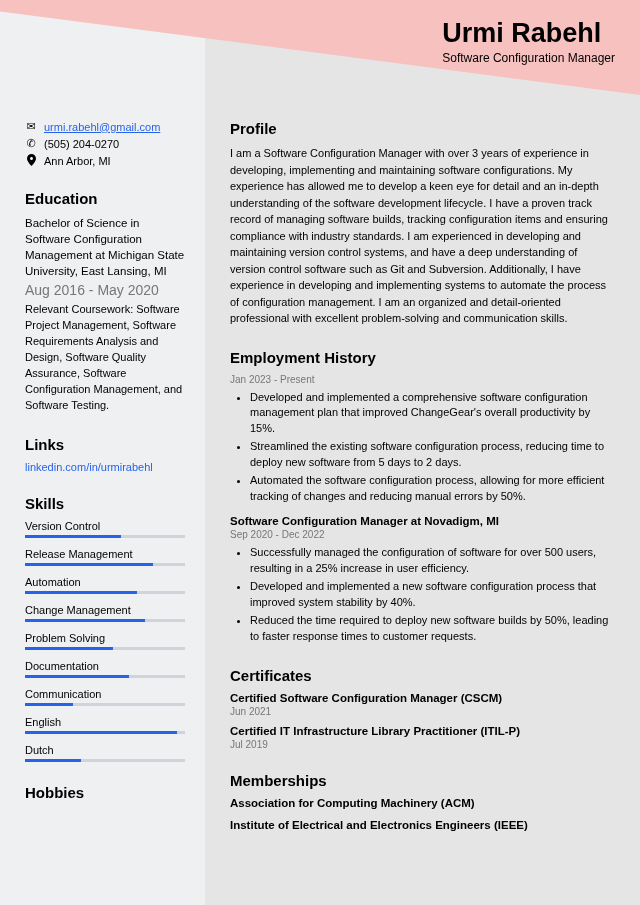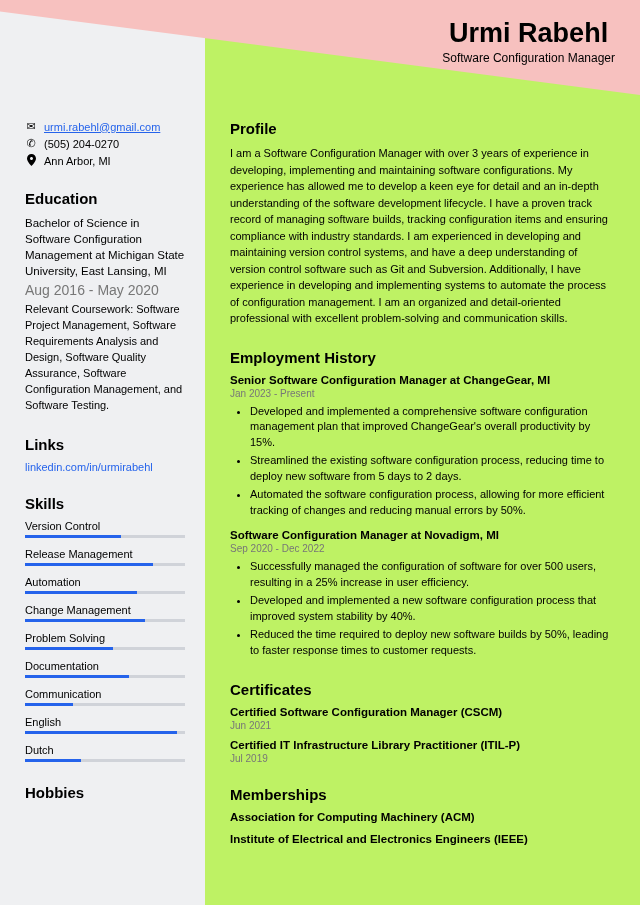--- a/index.html
+++ b/index.html
@@ -19,21 +19,21 @@
       width: 100%;
       height: 95px;
       background: #f7c1bf;
       clip-path: polygon(0 0, 100% 0, 100% 100%, 0 12%);
       z-index: 1;
     }
     .header-content {
       position: absolute;
       top: 18px;
       right: 25px;
-      text-align: center;
+      text-align: left;
       z-index: 2;
     }
     .name {
       font-size: 27px;
       font-weight: 700;
       color: #000;
       margin-bottom: 2px;
     }
     .title {
       font-size: 12px;
@@ -45,21 +45,21 @@
       height: 100%;
     }
     .sidebar {
       width: 205px;
       background: #eff0f2;
       padding: 120px 20px 20px 25px;
       flex-shrink: 0;
     }
     .main {
       flex: 1;
-      background: #bef264;
+      background: #e5e5e5;
       padding: 120px 25px 20px 25px;
     }
     .contact-item {
       font-size: 11px;
       margin-bottom: 4px;
       display: flex;
       align-items: center;
       gap: 7px;
     }
     .contact-item a {
@@ -268,21 +268,20 @@
     <h2 class="section-heading">Hobbies</h2>
   </aside>
 
   <main class="main">
     <h2 class="section-heading" style="margin-top:0">Profile</h2>
     <p class="profile-text">I am a Software Configuration Manager with over 3 years of experience in developing, implementing and maintaining software configurations. My experience has allowed me to develop a keen eye for detail and an in-depth understanding of the software development lifecycle. I have a proven track record of managing software builds, tracking configuration items and ensuring compliance with industry standards. I am experienced in developing and maintaining version control systems, and have a deep understanding of version control software such as Git and Subversion. Additionally, I have experience in developing and implementing systems to automate the process of configuration management. I am an organized and detail-oriented professional with excellent problem-solving and communication skills.</p>
 
     <h2 class="section-heading">Employment History</h2>
     <div id="employment-list">
         <div>
-          <div class="job-title">Senior Software Configuration Manager at ChangeGear, MI</div>
           <div class="job-date">Jan 2023 - Present</div>
           <ul class="job-bullets">
             <li>Developed and implemented a comprehensive software configuration management plan that improved ChangeGear's overall productivity by 15%.</li>
             <li>Streamlined the existing software configuration process, reducing time to deploy new software from 5 days to 2 days.</li>
             <li>Automated the software configuration process, allowing for more efficient tracking of changes and reducing manual errors by 50%.</li>
           </ul>
         </div>
         <div>
           <div class="job-title">Software Configuration Manager at Novadigm, MI</div>
           <div class="job-date">Sep 2020 - Dec 2022</div>

